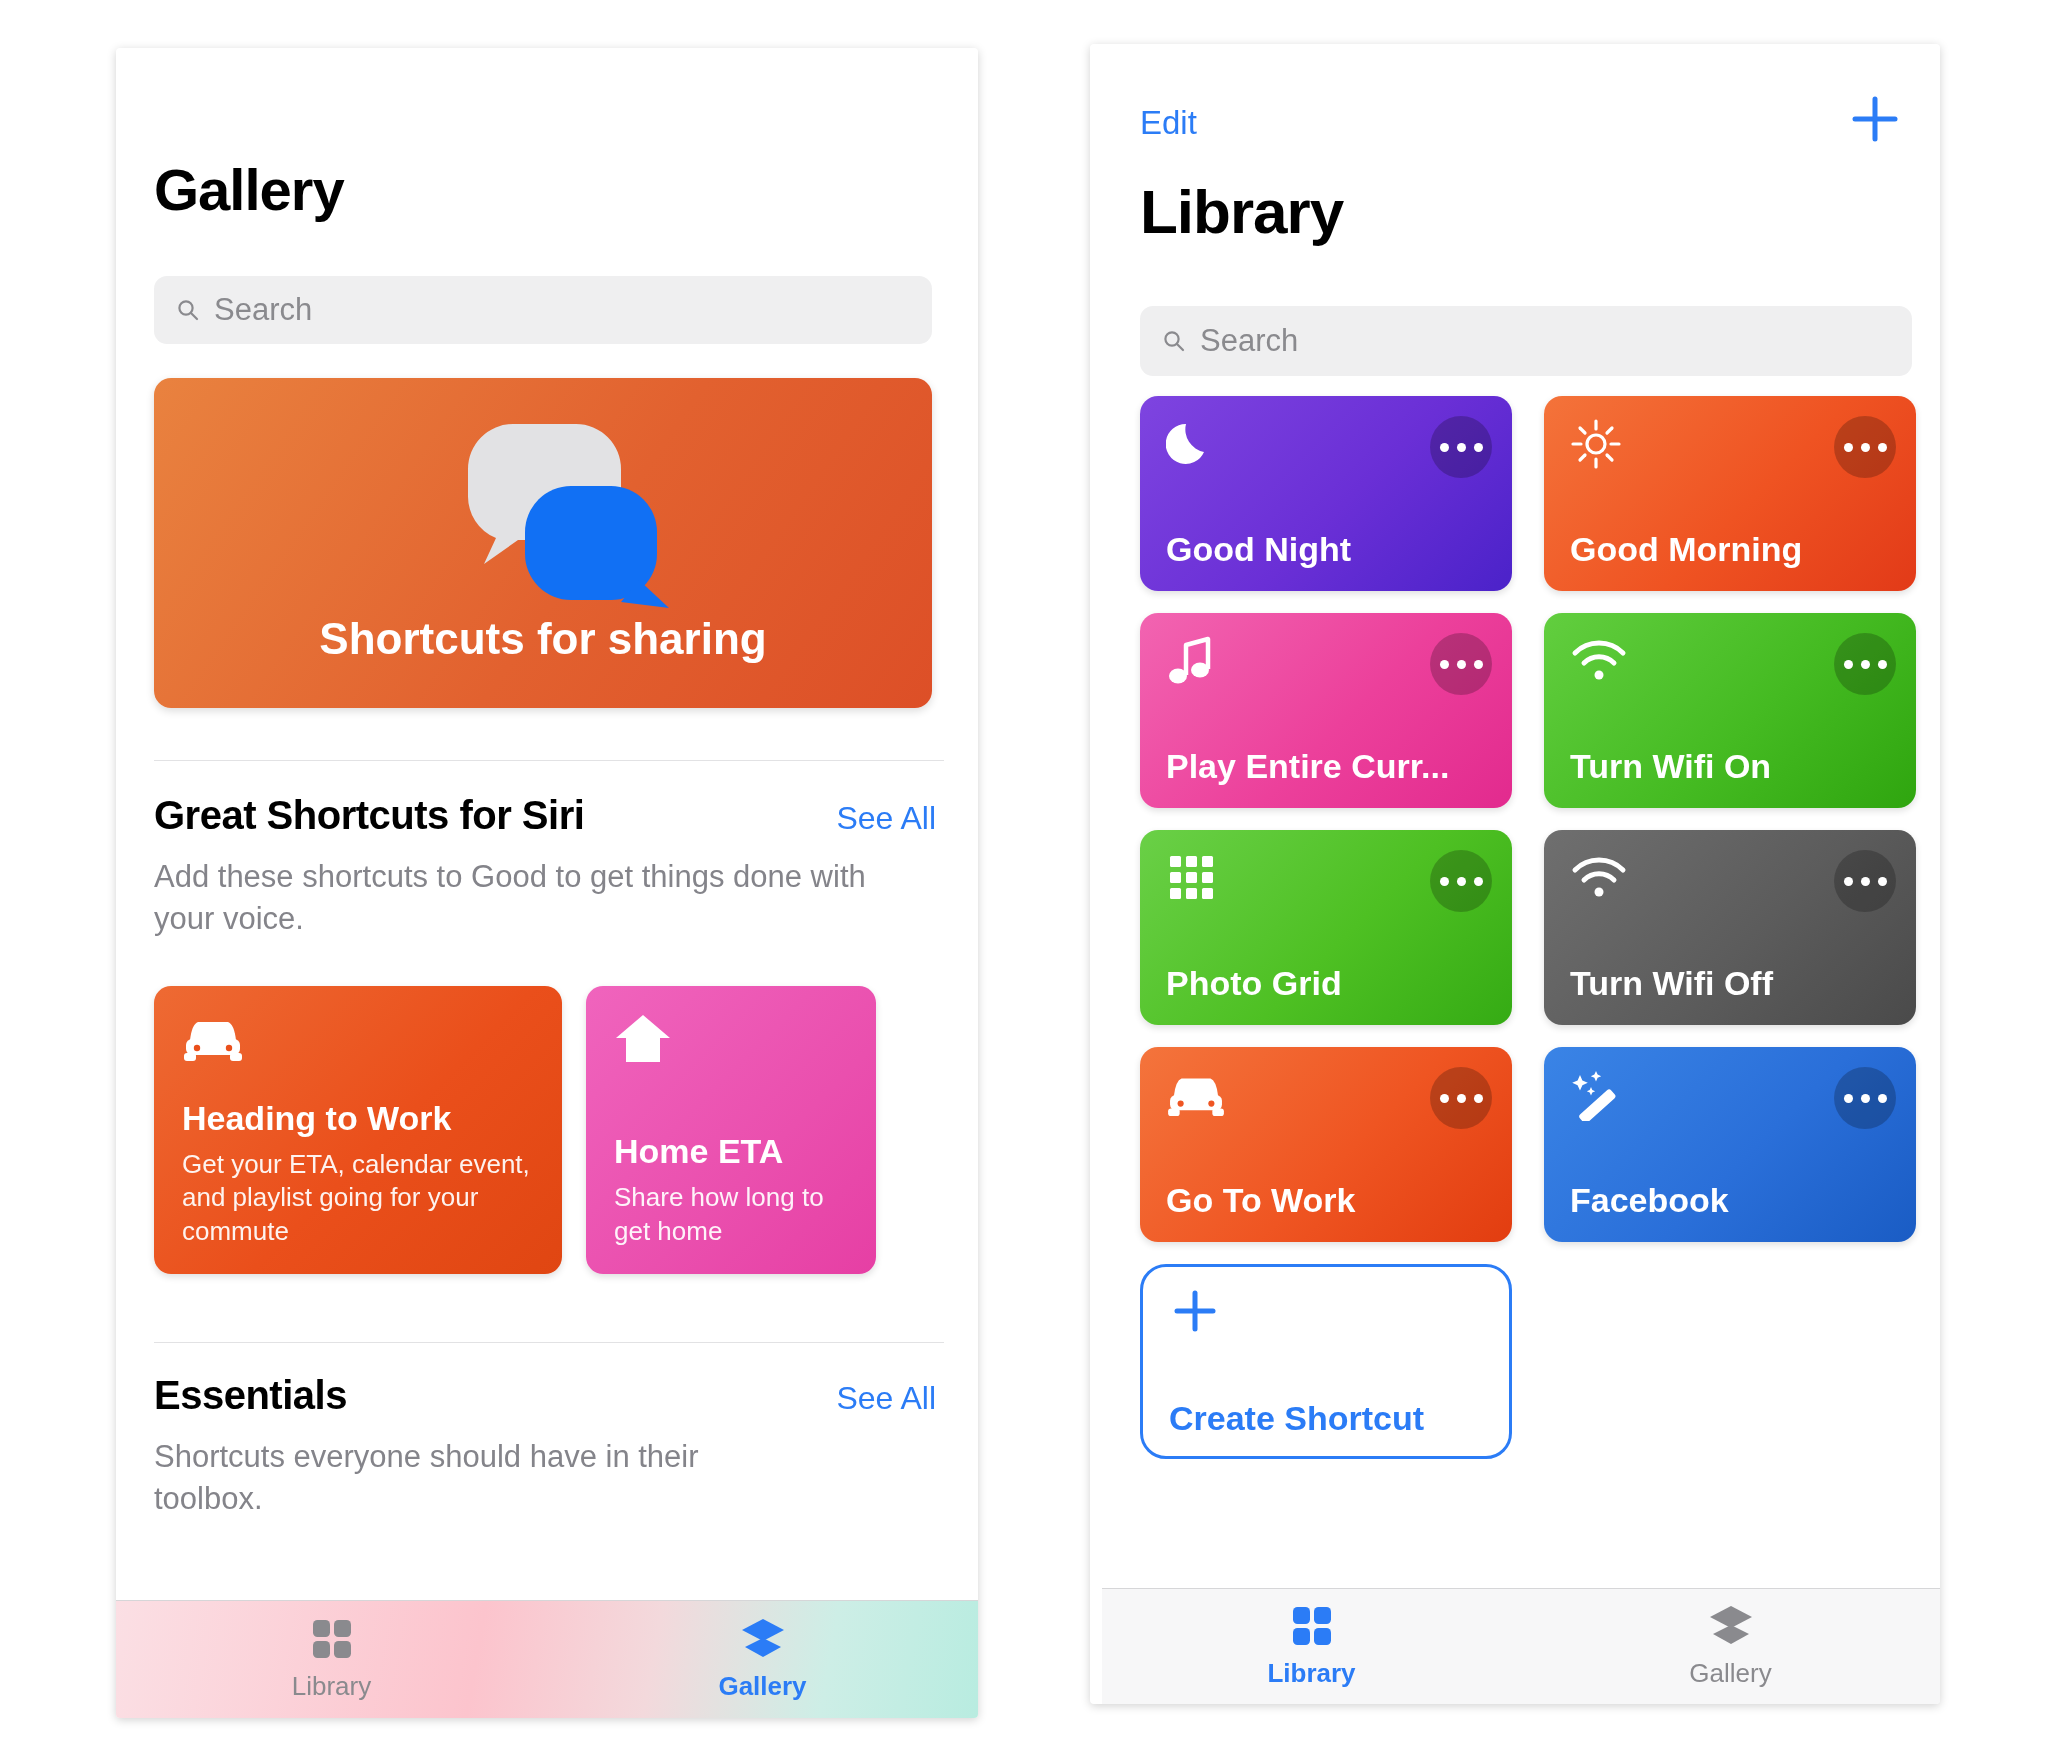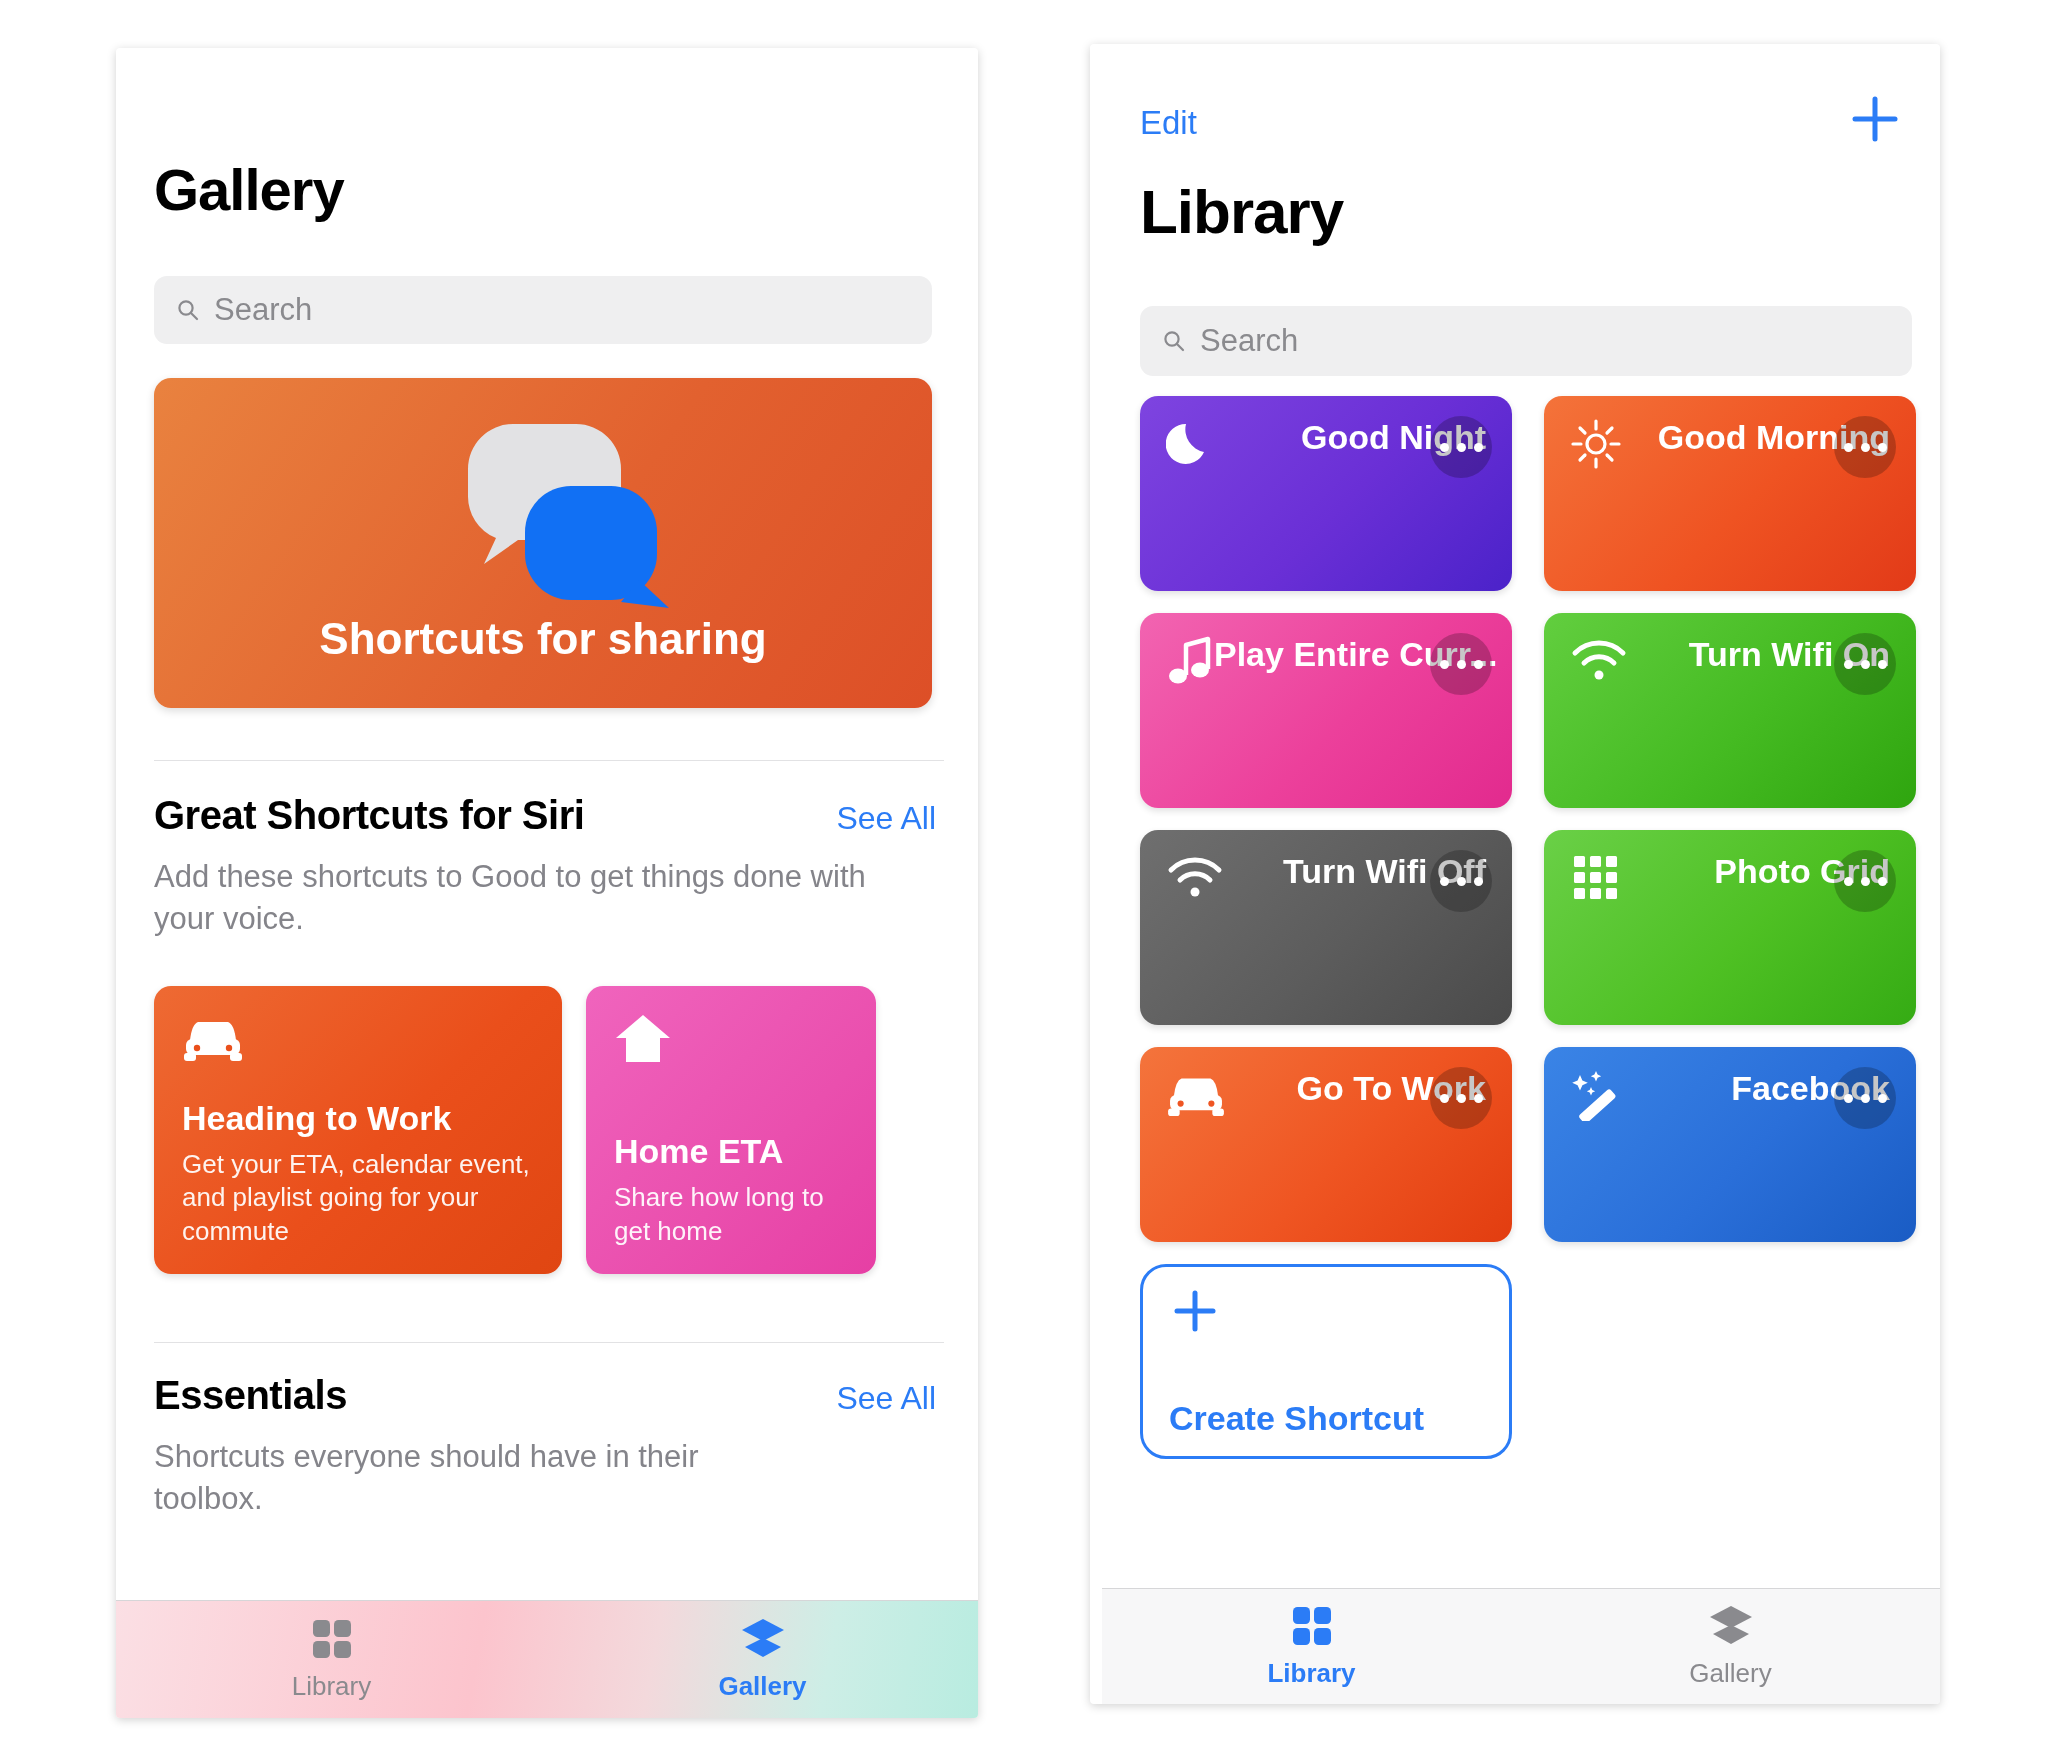--- a/index.html
+++ b/index.html
@@ -135,21 +135,21 @@
 
   .lib-grid {
     position: absolute; left: 38px; top: 352px;
     width: 776px;
     display: grid; grid-template-columns: repeat(2, 372px);
     gap: 22px 32px;
   }
   .gcard {
     position: relative; height: 195px; border-radius: 18px;
     overflow: hidden; padding: 22px 26px;
-    display: flex; 
+    display: flex; flex-direction: column;
     box-shadow: 0 3px 7px rgba(0,0,0,0.12);
   }
   .gcard .g-icon { height: 70px; }
   .gcard .g-spacer { flex: 1 1 auto; }
   .gcard .g-title { color:#fff; font-size: 34px; font-weight: 600; white-space: nowrap; }
   .gdots {
     position: absolute; right: 20px; top: 20px;
     width: 62px; height: 62px; border-radius: 50%;
     background: rgba(0,0,0,0.22);
     display:flex; align-items:center; justify-content:center; gap: 8px;
@@ -360,37 +360,20 @@
           </div>
           <div class="g-spacer"></div>
           <div class="g-title">Turn Wifi On</div>
           <div class="gdots">
               <i></i>
               <i></i>
               <i></i>
             </div>
         </div>
 
-        <div class="gcard" style="background:linear-gradient(135deg,#6f6f6f 0%,#5c5c5c 55%,#4a4a4a 100%);">
-          <div class="g-icon">
-            <svg width="58" height="48" viewBox="0 0 58 48">
-              <path d="M5 18 A34 34 0 0 1 53 18" fill="none" stroke="#fff" stroke-width="5" stroke-linecap="round"></path>
-              <path d="M14 28 A21 21 0 0 1 44 28" fill="none" stroke="#fff" stroke-width="5" stroke-linecap="round"></path>
-              <circle cx="29" cy="40" r="4.5" fill="#fff"></circle>
-            </svg>
-          </div>
-          <div class="g-spacer"></div>
-          <div class="g-title">Turn Wifi Off</div>
-          <div class="gdots">
-              <i></i>
-              <i></i>
-              <i></i>
-            </div>
-        </div>
-
         <div class="gcard" style="background:linear-gradient(135deg,#6ad047 0%,#4ec023 55%,#35ab14 100%);">
           <div class="g-icon">
             <svg width="52" height="52" viewBox="0 0 52 52">
               <g fill="#fff">
                 <rect x="4" y="4" width="11" height="11" rx="1.5"></rect>
                 <rect x="20" y="4" width="11" height="11" rx="1.5"></rect>
                 <rect x="36" y="4" width="11" height="11" rx="1.5"></rect>
                 <rect x="4" y="20" width="11" height="11" rx="1.5"></rect>
                 <rect x="20" y="20" width="11" height="11" rx="1.5"></rect>
                 <rect x="36" y="20" width="11" height="11" rx="1.5"></rect>
@@ -402,20 +385,37 @@
           </div>
           <div class="g-spacer"></div>
           <div class="g-title">Photo Grid</div>
           <div class="gdots">
               <i></i>
               <i></i>
               <i></i>
             </div>
         </div>
 
+        <div class="gcard" style="background:linear-gradient(135deg,#6f6f6f 0%,#5c5c5c 55%,#4a4a4a 100%);">
+          <div class="g-icon">
+            <svg width="58" height="48" viewBox="0 0 58 48">
+              <path d="M5 18 A34 34 0 0 1 53 18" fill="none" stroke="#fff" stroke-width="5" stroke-linecap="round"></path>
+              <path d="M14 28 A21 21 0 0 1 44 28" fill="none" stroke="#fff" stroke-width="5" stroke-linecap="round"></path>
+              <circle cx="29" cy="40" r="4.5" fill="#fff"></circle>
+            </svg>
+          </div>
+          <div class="g-spacer"></div>
+          <div class="g-title">Turn Wifi Off</div>
+          <div class="gdots">
+              <i></i>
+              <i></i>
+              <i></i>
+            </div>
+        </div>
+
         <div class="gcard" style="background:linear-gradient(135deg,#f4743c 0%,#ef5522 55%,#e23d10 100%);">
           <div class="g-icon">
             <svg width="60" height="50" viewBox="0 0 62 52">
               <path d="M8 28 q2 -16 8 -18 h30 q6 2 8 18 z" fill="#fff"></path>
               <rect x="4" y="27" width="54" height="16" rx="6" fill="#fff"></rect>
               <rect x="2" y="41" width="12" height="8" rx="3" fill="#fff"></rect>
               <rect x="48" y="41" width="12" height="8" rx="3" fill="#fff"></rect>
               <circle cx="15" cy="36" r="3.2" fill="#ef5522"></circle>
               <circle cx="47" cy="36" r="3.2" fill="#ef5522"></circle>
             </svg>

